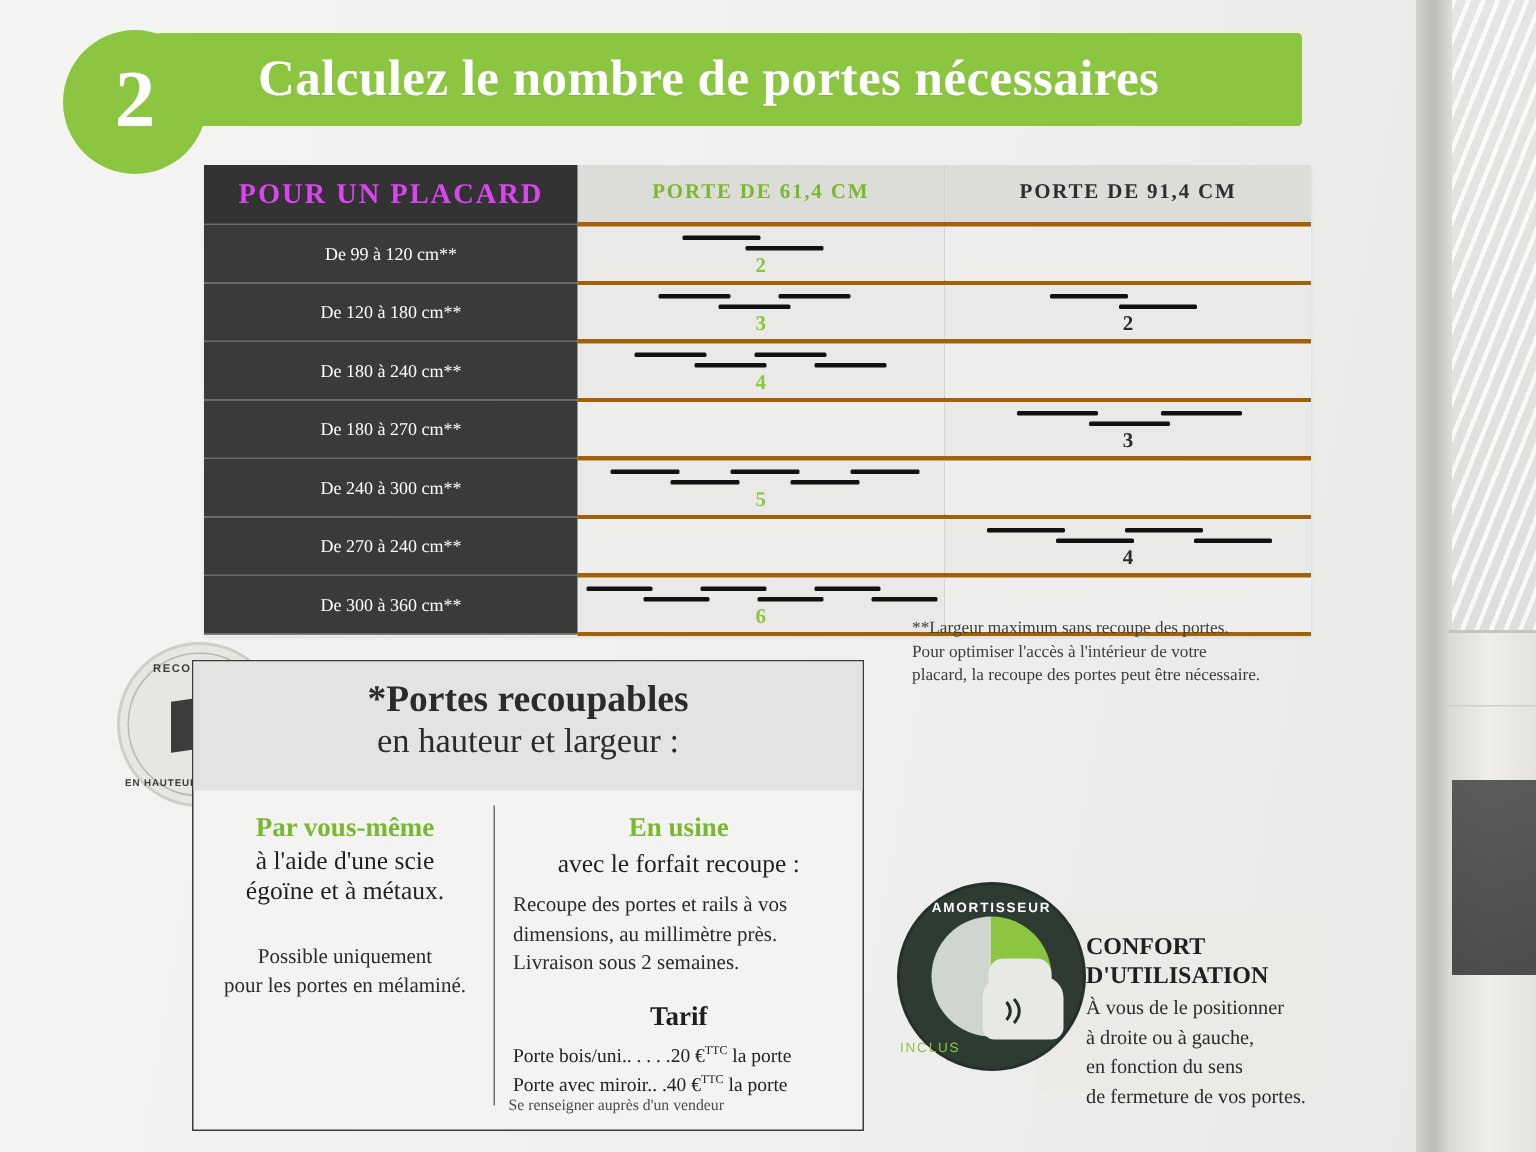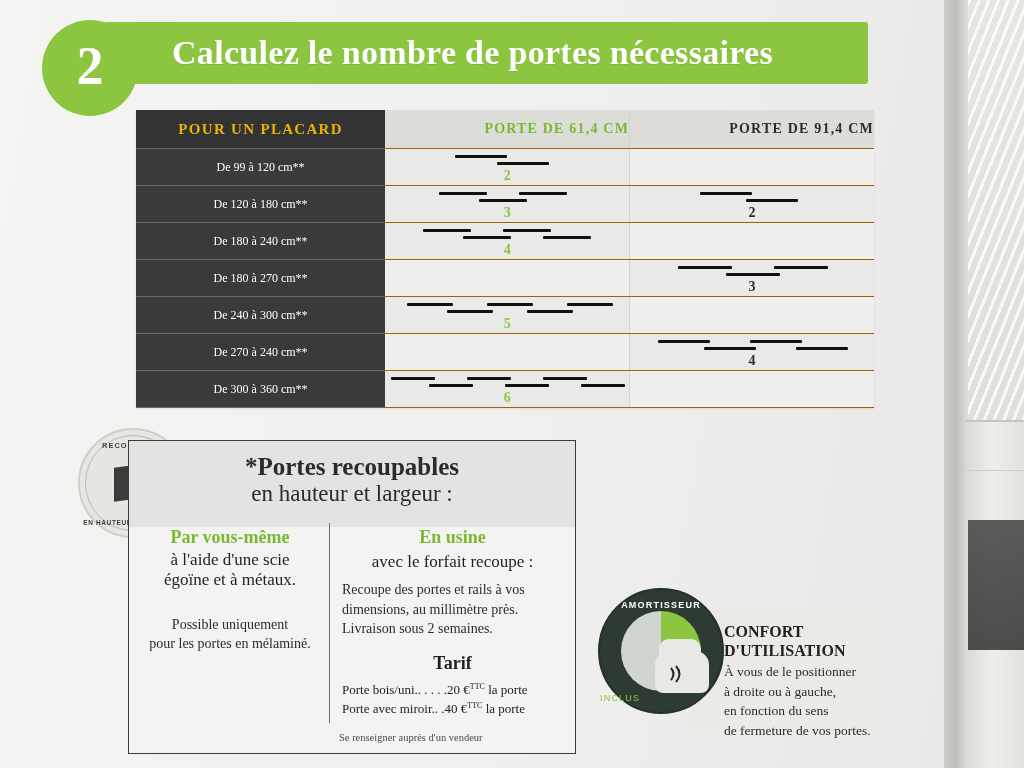--- a/index.html
+++ b/index.html
@@ -68,27 +68,27 @@
     box-shadow:0 1px 2px rgba(0,0,0,.08);
   }
   #table td,#table th{padding:0;margin:0;}
   .c-label{
     width:250px;height:36px;background:#3a3a3a;color:#ffffff;
     text-align:center;vertical-align:middle;
     font-size:12px;font-family:"Liberation Serif", serif;
     border-bottom:1px solid #6b6b6b;
   }
   .c-label.head{
-    background:#333333;color:#eab308;font-weight:bold;font-size:15px;
+    background:#333333;color:#d946ef;font-weight:bold;font-size:19px;
     letter-spacing:1.3px;height:38px;
   }
   .c-a,.c-b{
     width:244px;height:36px;background:#e9e9e7;
-    border-bottom:1px solid #a16207;position:relative;
-    vertical-align:middle;text-align:right;
+    border-bottom:3px solid #a16207;position:relative;
+    vertical-align:middle;text-align:center;
   }
   .c-a{border-right:1px solid #d3d3d0;}
   .c-a.head,.c-b.head{
     background:#dcdcd9;font-weight:bold;font-size:14px;letter-spacing:1.2px;height:38px;
     font-family:"Liberation Serif", serif;
   }
   .c-a.head{color:#7ab82f;}
   .c-b.head{color:#2d2d2d;}
   .c-empty{background:#eeeeec;}
   .door{
@@ -117,21 +117,21 @@
   }
   #recoup-head{
     position:absolute;left:0;top:0;width:446px;height:86px;background:#e3e3e1;
   }
   #recoup-title{
     position:absolute;left:0;top:12px;width:446px;text-align:center;
     font-size:25px;font-weight:bold;color:#2b2b2b;line-height:1.12;
     font-family:"Liberation Serif", serif;
   }
   #recoup-title .l2{font-weight:normal;font-size:23px;display:block;}
-  #recoup-cols{position:absolute;left:0;top:76px;width:446px;height:220px;display:flex;}
+  #recoup-cols{position:absolute;left:0;top:90px;width:446px;height:220px;display:flex;}
   #col-left{width:200px;padding:10px 10px 0 12px;box-sizing:border-box;}
   #col-div{width:1px;background:#6f6f6f;margin:6px 0 14px 0;}
   #col-right{width:245px;padding:10px 12px 0 12px;box-sizing:border-box;}
   .sub-green{
     color:#7ab82f;font-size:18px;font-weight:bold;text-align:center;
     font-family:"Liberation Serif", serif;line-height:1.15;
   }
   .sub-black{
     color:#1f1f1f;font-size:17px;text-align:center;line-height:1.2;
     font-family:"Liberation Serif", serif;
@@ -372,20 +372,25 @@
             <div class="door" style="left:184px;top:9px;width:44px;"></div>
           </div>
           <div class="count">6</div>
         </div>
       </td>
       <td class="c-b c-empty"></td>
     </tr>
   </tbody>
     </table>
 
+  <div id="footnote">
+    <div>**Largeur maximum sans recoupe des portes.</div>
+    <div>Pour optimiser l'accès à l'intérieur de votre</div>
+    <div>placard, la recoupe des portes peut être nécessaire.</div>
+  </div>
 
   <div id="badge-recoup">
     <div class="ring"></div>
     <div class="badge-top-txt">RECOUPABLE</div>
     <div class="door-ico"></div>
     <div class="door-ico2"></div>
     <div class="badge-bot-txt">EN HAUTEUR ET LARGEUR</div>
   </div>
 
   <div id="recoup">

